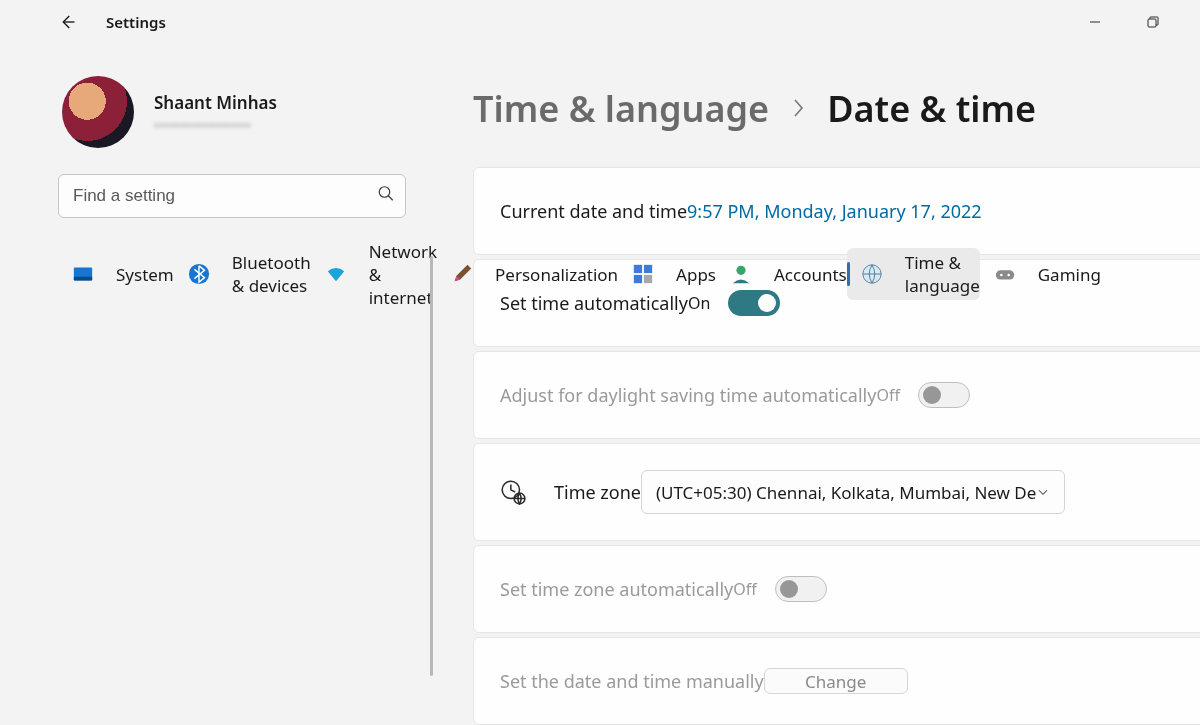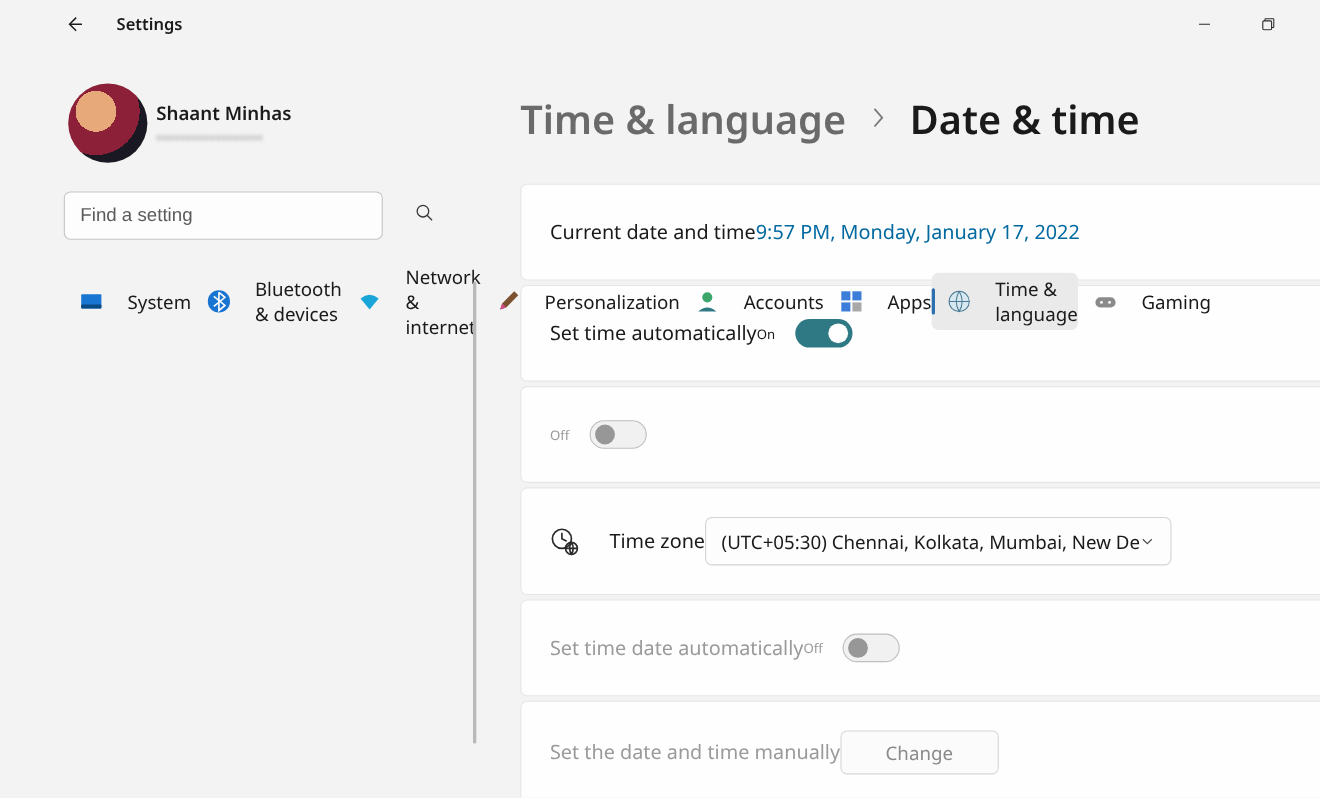--- a/index.html
+++ b/index.html
@@ -66,21 +66,21 @@
     .sidebar {
       width: 395px;
       padding: 32px 12px 0 18px;
       display: flex;
       flex-direction: column;
       position: relative;
     }
     .profile {
       display: flex;
       align-items: center;
-      gap: 8px;
+      gap: 20px;
       margin-bottom: 26px;
       padding-left: 4px;
     }
     .avatar {
       width: 72px;
       height: 72px;
       border-radius: 50%;
       background: radial-gradient(circle at 35% 35%, #e8a97a 0 28%, #8c2038 28% 60%, #1a1822 60% 100%);
       background-size: cover;
     }
@@ -93,21 +93,21 @@
       font-size: 13px;
       color: #8a8a8a;
       filter: blur(2px);
       letter-spacing: 0.5px;
     }
     .search-wrap {
       position: relative;
       margin-bottom: 30px;
     }
     .search-input {
-      width: 290px;
+      width: 348px;
       height: 44px;
       border: 1px solid #c5c5c5;
       border-radius: 6px;
       background: #fdfdfd;
       font-size: 17px;
       padding: 0 46px 0 14px;
       outline: none;
       color: #000000;
     }
     .search-input::placeholder { color: #5a5a5a; }
@@ -212,21 +212,21 @@
     .card-left {
       display: flex;
       align-items: center;
       gap: 28px;
       font-size: 18px;
     }
     .card-right {
       display: flex;
       align-items: center;
       gap: 18px;
-      font-size: 12px;
+      font-size: 16px;
     }
     .card-value {
       font-size: 18px;
       color: #0369a1;
     }
     .toggle {
       width: 52px;
       height: 26px;
       border-radius: 13px;
       position: relative;
@@ -272,21 +272,21 @@
       overflow: hidden;
     }
     .select span.sel-text {
       overflow: hidden;
       text-overflow: clip;
       flex: 1;
       padding-right: 10px;
     }
     .btn {
       width: 144px;
-      height: 40px;
+      height: 26px;
       border: 1px solid #d6d6d6;
       background: #fbfbfb;
       border-radius: 6px;
       display: flex;
       align-items: center;
       justify-content: center;
       font-size: 17px;
       color: #8a8a8a;
     }
     .tz-icon { width: 26px; height: 26px; }
@@ -380,36 +380,36 @@
             <svg width="22" height="22" viewBox="0 0 24 24">
                 <path d="M4 20 L6 14 L18 2 L22 6 L10 18 Z" fill="#7a5230"></path>
                 <path d="M4 20 L6 14 L10 18 Z" fill="#d14a8c"></path>
               </svg>
           </span>
           <span>Personalization</span>
         </div>
         <div class="nav-item">
           <span class="nav-icon">
             <svg width="22" height="22" viewBox="0 0 24 24">
-                <circle cx="12" cy="8" r="5" fill="#3ba56a"></circle>
-                <path d="M3 22 Q12 14 21 22 Z" fill="#2e7984"></path>
-              </svg>
-          </span>
-          <span>Accounts</span>
-        </div>
-        <div class="nav-item">
-          <span class="nav-icon">
-            <svg width="22" height="22" viewBox="0 0 24 24">
                 <rect x="2" y="2" width="9" height="9" fill="#3b7dd8"></rect>
                 <rect x="13" y="2" width="9" height="9" fill="#3b7dd8"></rect>
                 <rect x="2" y="13" width="9" height="9" fill="#3b7dd8"></rect>
                 <rect x="13" y="13" width="9" height="9" fill="#a8a8a8"></rect>
               </svg>
           </span>
           <span>Apps</span>
+        </div>
+        <div class="nav-item">
+          <span class="nav-icon">
+            <svg width="22" height="22" viewBox="0 0 24 24">
+                <circle cx="12" cy="8" r="5" fill="#3ba56a"></circle>
+                <path d="M3 22 Q12 14 21 22 Z" fill="#2e7984"></path>
+              </svg>
+          </span>
+          <span>Accounts</span>
         </div>
         <div class="nav-item selected">
           <span class="nav-icon">
             <svg width="22" height="22" viewBox="0 0 24 24">
                 <circle cx="12" cy="12" r="10" fill="#d8e8f0" stroke="#4a7a95" stroke-width="1"></circle>
                 <path d="M2 12 H22 M12 2 Q18 12 12 22 Q6 12 12 2" stroke="#4a7a95" stroke-width="1" fill="none"></path>
               </svg>
           </span>
           <span>Time &amp; language</span>
         </div>
@@ -451,20 +451,21 @@
           <div class="card-left">Set time automatically</div>
           <div class="card-right">
             <span>On</span>
             <div class="toggle on">
                 <div class="knob"></div>
               </div>
           </div>
         </div>
 
         <div class="card disabled">
+          <div class="card-left">Adjust for daylight saving time automatically</div>
           <div class="card-right">
             <span>Off</span>
             <div class="toggle off disabled">
                 <div class="knob"></div>
               </div>
           </div>
         </div>
 
         <div class="card">
           <div class="card-left">
@@ -482,21 +483,21 @@
             <span class="sel-text">(UTC+05:30) Chennai, Kolkata, Mumbai, New Delhi</span>
             <span>
               <svg width="14" height="14" viewBox="0 0 24 24" fill="none" stroke="#4a4a4a" stroke-width="1.8">
                   <path d="M5 9 L12 16 L19 9"></path>
                 </svg>
             </span>
           </div>
         </div>
 
         <div class="card disabled">
-          <div class="card-left">Set time date automatically</div>
+          <div class="card-left">Set time zone automatically</div>
           <div class="card-right">
             <span>Off</span>
             <div class="toggle off disabled">
                 <div class="knob"></div>
               </div>
           </div>
         </div>
 
         <div class="card disabled">
           <div class="card-left">Set the date and time manually</div>

